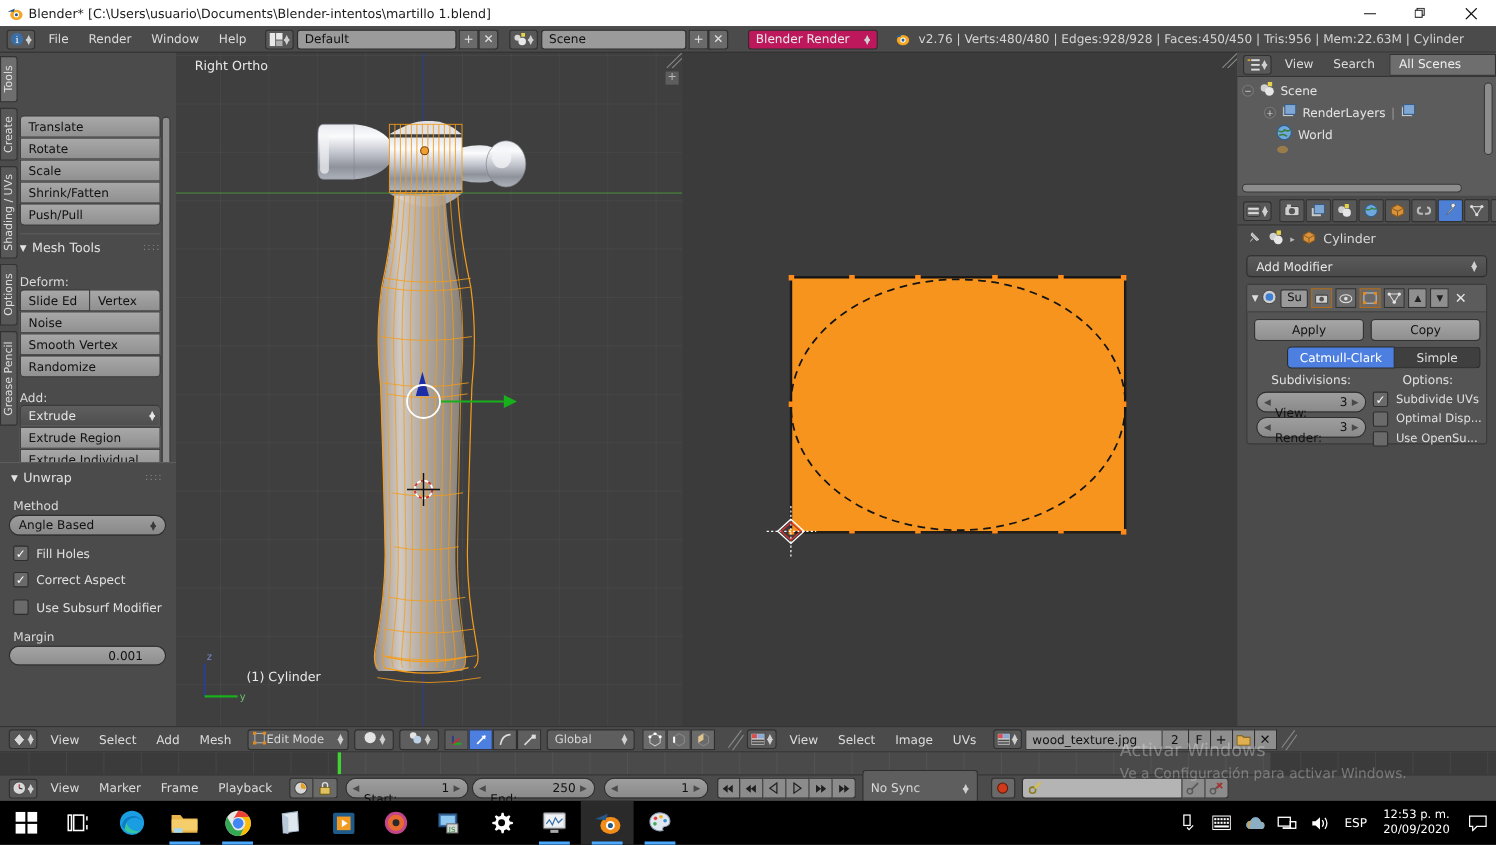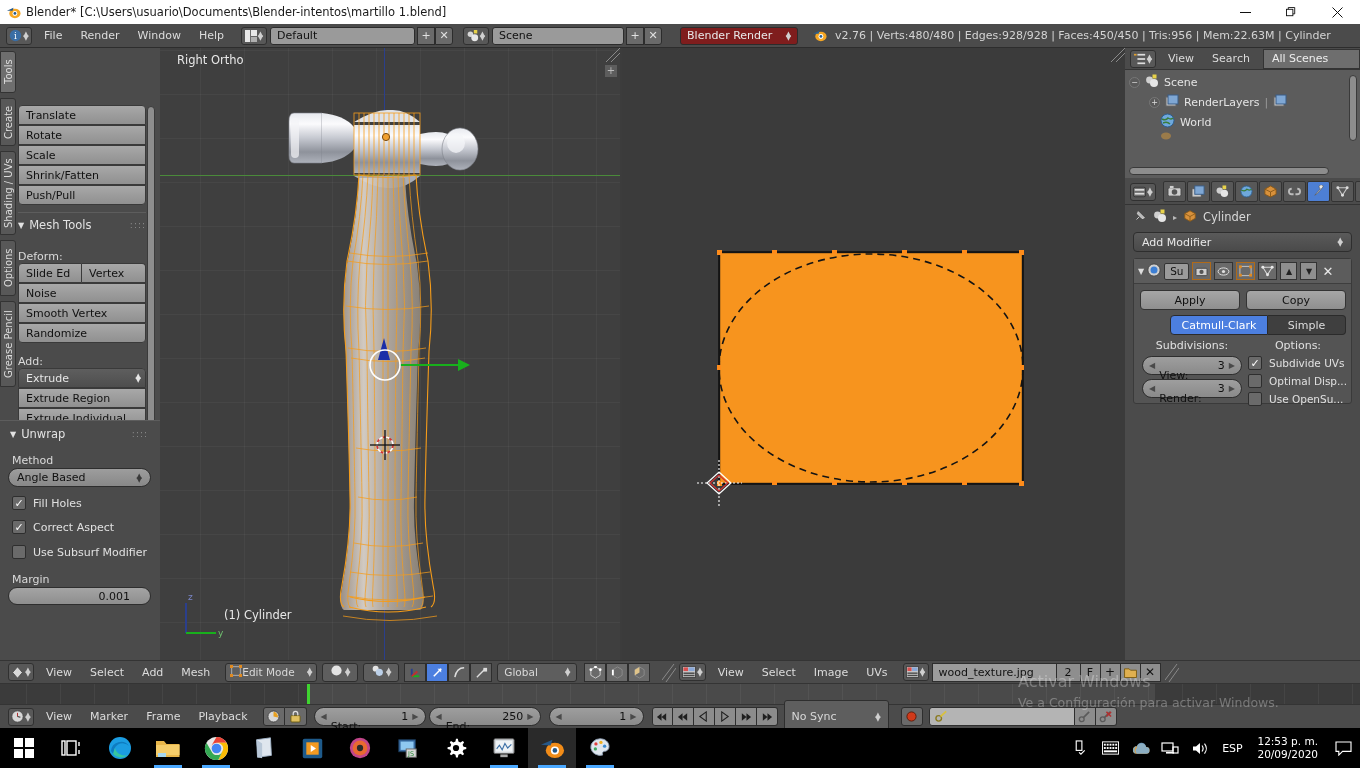--- a/index.html
+++ b/index.html
@@ -292,21 +292,21 @@
           <span>▲</span>
           <span>▼</span>
         </span>
     </div>
     <div class="combo" style="width:132px;">
       <span>Scene</span>
     </div>
     <div class="sqbtn" style="margin-left:2px;border-radius:0;">+</div>
     <div class="sqbtn" style="border-radius:0 3px 3px 0;">✕</div>
 
-    <div class="combo" style="width:118px;margin-left:18px;background:#7f1d1d;color:#e8e8e8;">
+    <div class="combo" style="width:118px;margin-left:18px;background:#be185d;color:#e8e8e8;">
       <span>Blender Render</span>
       <span class="spin" style="margin-left:auto;">
           <span>▲</span>
           <span>▼</span>
         </span>
     </div>
 
     <div style="margin-left:14px;display:flex;align-items:center;">
       <svg width="15" height="15" viewBox="0 0 16 16">
         <ellipse cx="9.5" cy="9" rx="6" ry="5" fill="#f5a623"></ellipse>

